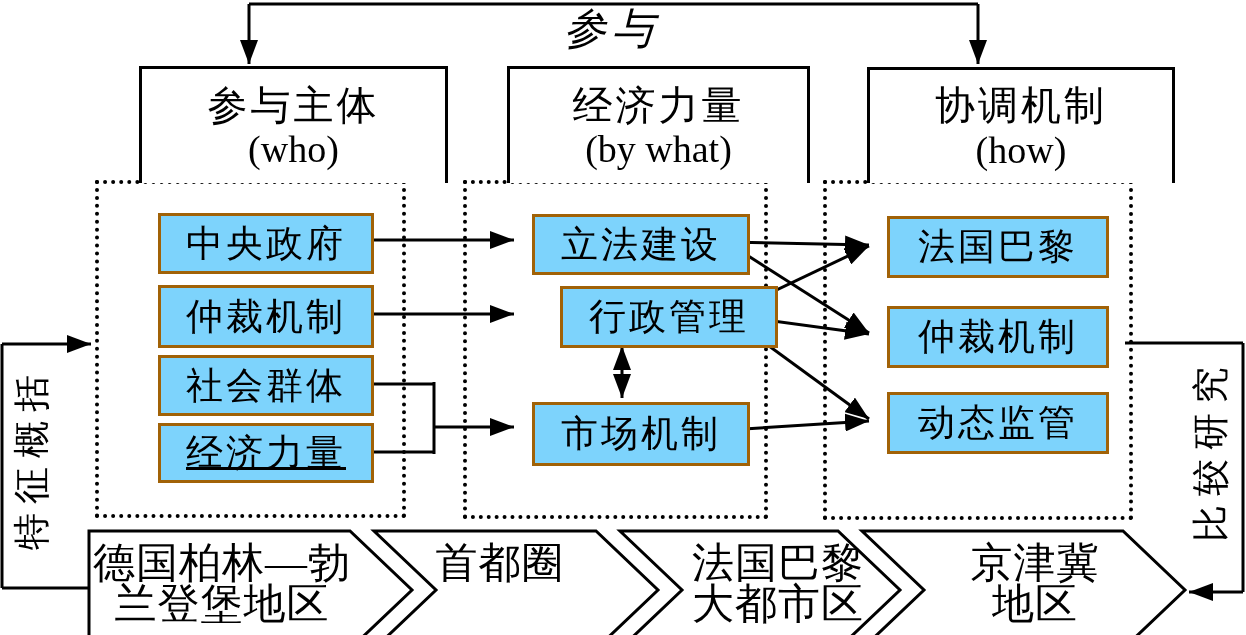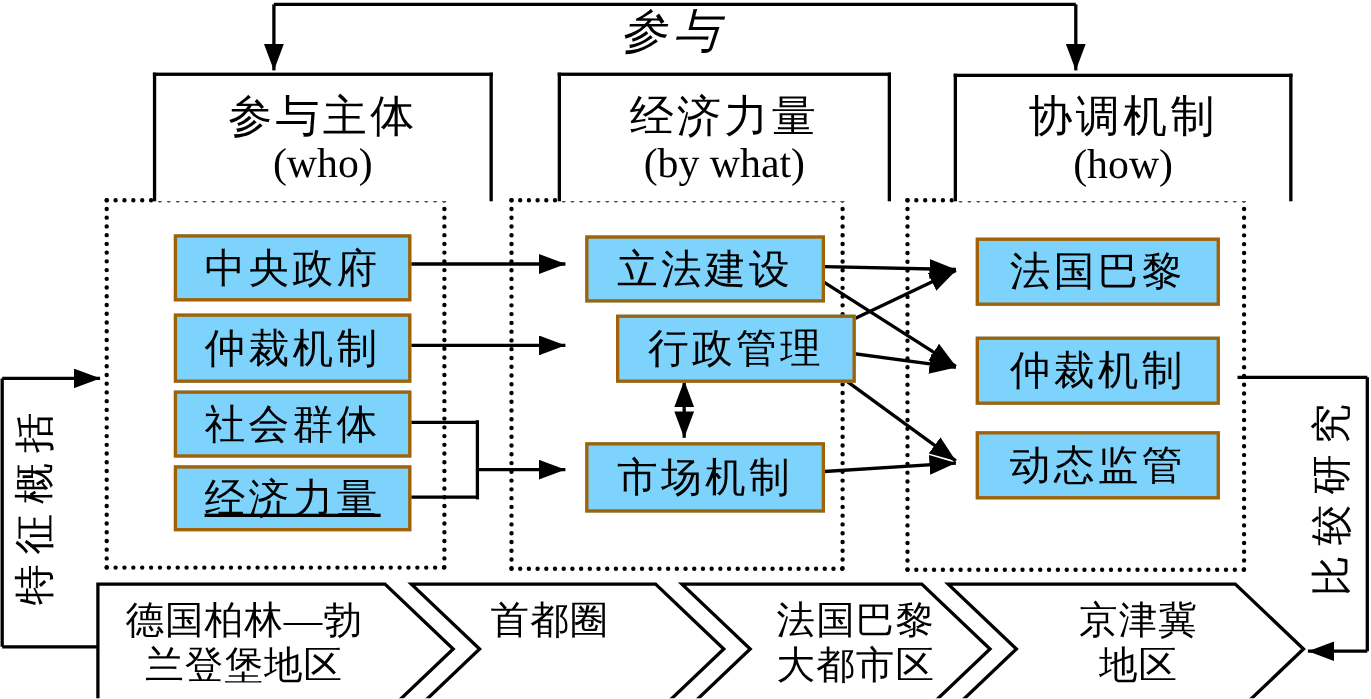--- a/index.html
+++ b/index.html
@@ -25,21 +25,21 @@
   }
   .vlabel{
     position:absolute;z-index:3;width:220px;height:44px;
     display:flex;align-items:center;justify-content:center;
     font-size:37px;letter-spacing:9px;transform:rotate(-90deg);white-space:nowrap;
   }
   .vlabel.left{left:-78px;top:436px;}
   .vlabel.right{left:1101px;top:428px;}
   .chevtext{
     position:absolute;z-index:3;top:543px;width:260px;text-align:center;
-    font-size:35px;line-height:41px;letter-spacing:1px;white-space:nowrap;
+    font-size:42px;line-height:41px;letter-spacing:1px;white-space:nowrap;
   }
 </style>
 </head>
 <body>
 
 <div class="stage">
 
   <svg width="1246" height="635" viewBox="0 0 1246 635">
     <defs>
       <marker id="arr" markerUnits="userSpaceOnUse" markerWidth="24" markerHeight="18" refX="24" refY="9" orient="auto">

